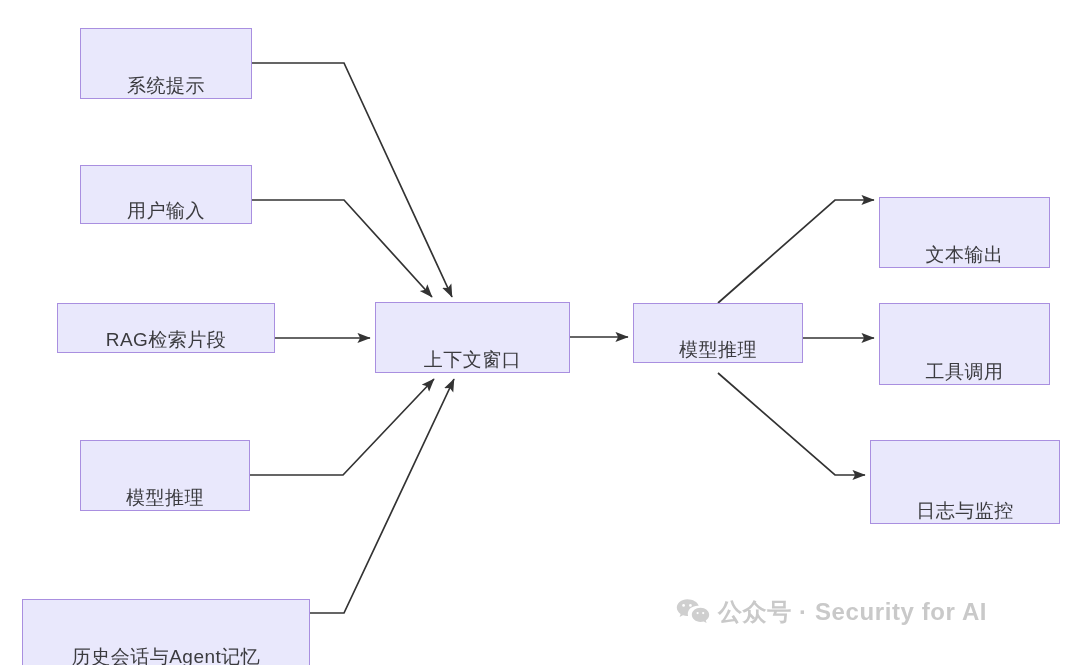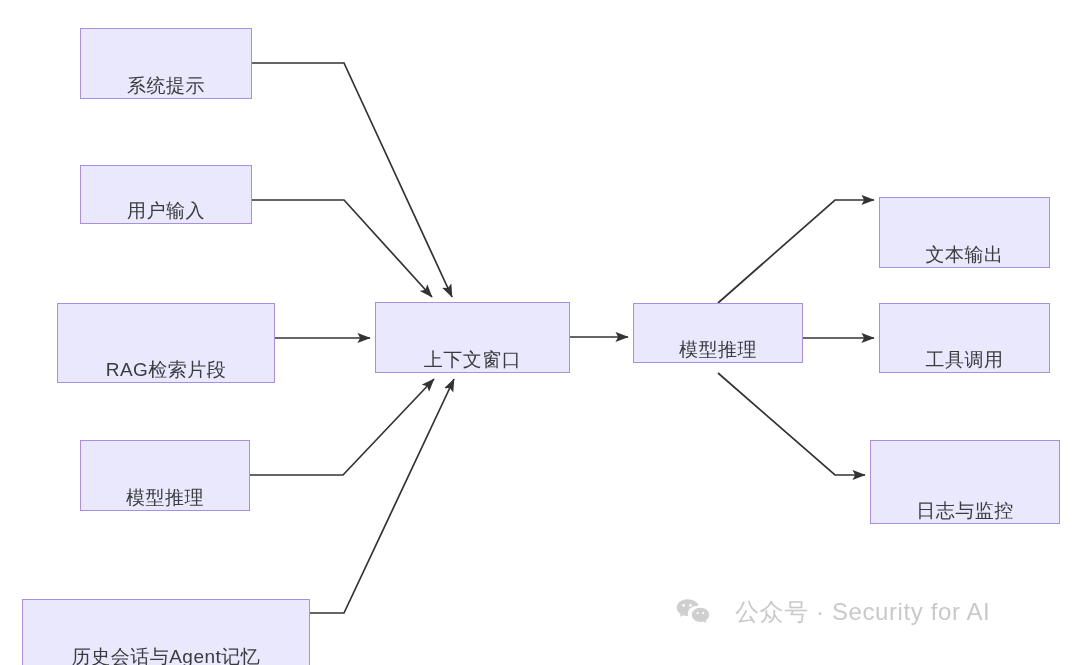--- a/index.html
+++ b/index.html
@@ -39,25 +39,26 @@
   }
   .node-label {
     display: block;
   }
   #watermark {
     position: absolute;
     left: 676px;
     top: 596px;
     display: flex;
     align-items: center;
-    gap: 25px;
+    gap: 8px;
     color: #c9c9c9;
     font-size: 24px;
     letter-spacing: 0.6px;
     white-space: nowrap;
+    font-weight: bold;
   }
   #wechat-icon {
     display: block;
     width: 34px;
     height: 28px;
   }
   .wm-text {
     display: block;
     color: #c9c9c9;
   }
@@ -86,39 +87,39 @@
       </g>
   </svg>
 
   <div id="nodes">
       <div class="node" style="left: 80px; top: 28px; width: 172px; height: 71px;">
         <span class="node-label">系统提示</span>
       </div>
       <div class="node" style="left: 80px; top: 165px; width: 172px; height: 59px;">
         <span class="node-label">用户输入</span>
       </div>
-      <div class="node" style="left: 57px; top: 303px; width: 218px; height: 80px;">
+      <div class="node" style="left: 57px; top: 303px; width: 218px; height: 50px;">
         <span class="node-label">RAG检索片段</span>
       </div>
       <div class="node" style="left: 80px; top: 440px; width: 170px; height: 71px;">
         <span class="node-label">模型推理</span>
       </div>
       <div class="node" style="left: 22px; top: 577px; width: 288px; height: 71px; margin-top: 22px;">
         <span class="node-label">历史会话与Agent记忆</span>
       </div>
       <div class="node" style="left: 375px; top: 302px; width: 195px; height: 71px;">
         <span class="node-label">上下文窗口</span>
       </div>
       <div class="node" style="left: 633px; top: 303px; width: 170px; height: 60px;">
         <span class="node-label">模型推理</span>
       </div>
       <div class="node" style="left: 879px; top: 165px; width: 171px; height: 71px; margin-top: 32px;">
         <span class="node-label">文本输出</span>
       </div>
-      <div class="node" style="left: 879px; top: 303px; width: 171px; height: 70px;">
+      <div class="node" style="left: 879px; top: 303px; width: 171px; height: 82px;">
         <span class="node-label">工具调用</span>
       </div>
       <div class="node" style="left: 870px; top: 440px; width: 190px; height: 84px;">
         <span class="node-label">日志与监控</span>
       </div>
     </div>
 
   <div id="watermark">
     <svg id="wechat-icon" viewBox="0 0 34 28" xmlns="http://www.w3.org/2000/svg">
       <path d="M11.2 1.2C5.4 1.2 0.8 5.0 0.8 9.6c0 2.6 1.5 4.9 3.8 6.4l-1.0 3.0 3.4-1.7

